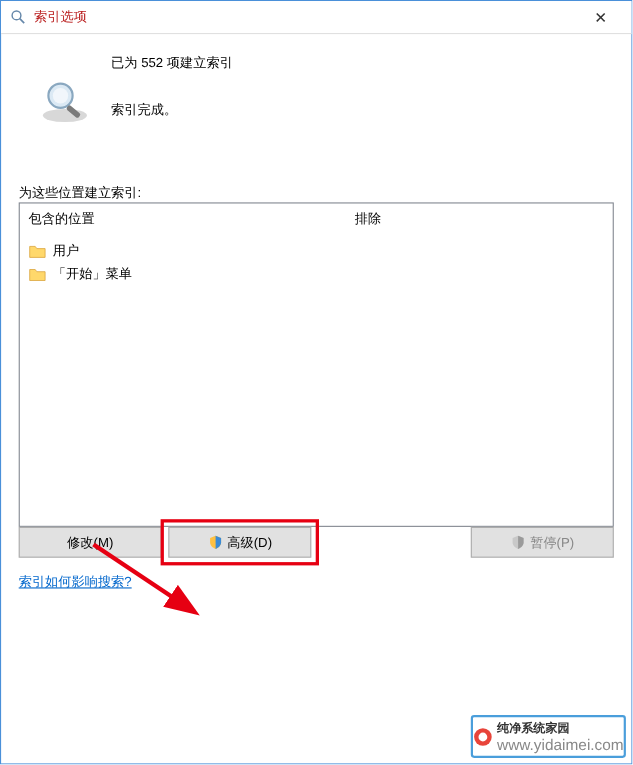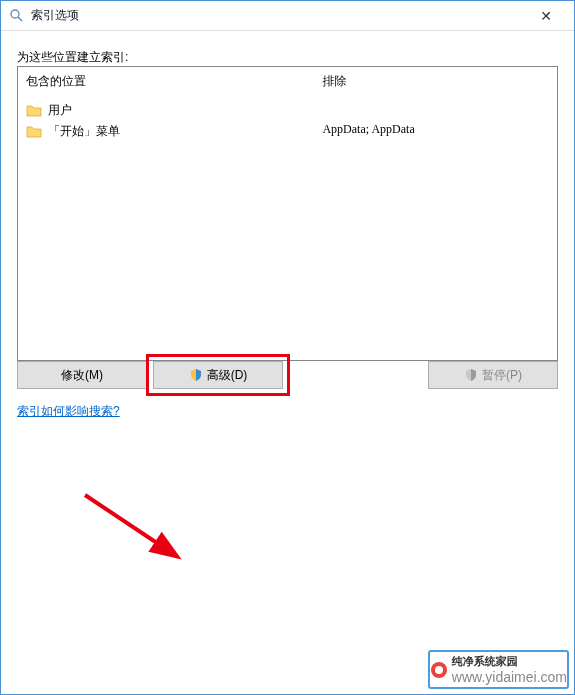--- a/index.html
+++ b/index.html
@@ -26,21 +26,21 @@
       align-items: center;
       padding: 0 8px;
       background: #fff;
       border-bottom: 1px solid #e0e0e0;
     }
     .titlebar-icon {
       width: 16px;
       height: 16px;
       margin-right: 6px;
     }
-    .titlebar-title { flex: 1; color: #0f172a; }
+    .titlebar-title { flex: 1; color: #b91c1c; }
     .close-btn {
       width: 40px; height: 28px;
       display: flex; align-items: center; justify-content: center;
       color: #333; font-size: 14px;
     }
     .content {
       flex: 1;
       padding: 18px 16px 12px 16px;
       display: flex; flex-direction: column;
     }
@@ -141,20 +141,34 @@
         </svg>
     </span>
     <span class="titlebar-title">索引选项</span>
     <div class="close-btn">
       <span>✕</span>
     </div>
   </div>
 
   <div class="content">
 
+    <div class="status-area">
+      <span class="search-icon-big">
+        <svg viewBox="0 0 48 48">
+          <ellipse cx="24" cy="36" rx="20" ry="6" fill="#d8d8d8"></ellipse>
+          <circle cx="20" cy="18" r="11" fill="#dbe9f4" stroke="#8aa8c0" stroke-width="2"></circle>
+          <circle cx="20" cy="18" r="7" fill="#fff" opacity="0.6"></circle>
+          <rect x="28" y="26" width="14" height="5" rx="2" fill="#7a7a7a" transform="rotate(40 28 26)"></rect>
+        </svg>
+      </span>
+      <div class="status-texts">
+        <div class="status-line1">已为 552 项建立索引</div>
+        <div class="status-line2">索引完成。</div>
+      </div>
+    </div>
 
     <div class="section-label">为这些位置建立索引:</div>
 
     <div class="locations-box">
       <div class="col-left">
         <div class="col-header">包含的位置</div>
         <div class="col-body">
           <div class="loc-item">
             <span class="folder-icon">
               <svg viewBox="0 0 16 16">
@@ -168,24 +182,20 @@
               <svg viewBox="0 0 16 16">
                   <path d="M1 3 h5 l1.5 2 H15 v8 H1 z" fill="#ffd86b" stroke="#d9a23a" stroke-width="0.7"></path>
                 </svg>
             </span>
             <span>「开始」菜单</span>
           </div>
         </div>
       </div>
       <div class="col-right">
         <div class="col-header">排除</div>
-        <div class="col-body">
-          <div style="height:22px"></div>
-          <div>AppData; AppData</div>
-        </div>
       </div>
     </div>
 
     <div class="buttons-row">
       <button class="btn">
         <span>修改(M)</span>
       </button>
       <div style="position:relative;">
         <button class="btn">
           <span class="shield-icon">

